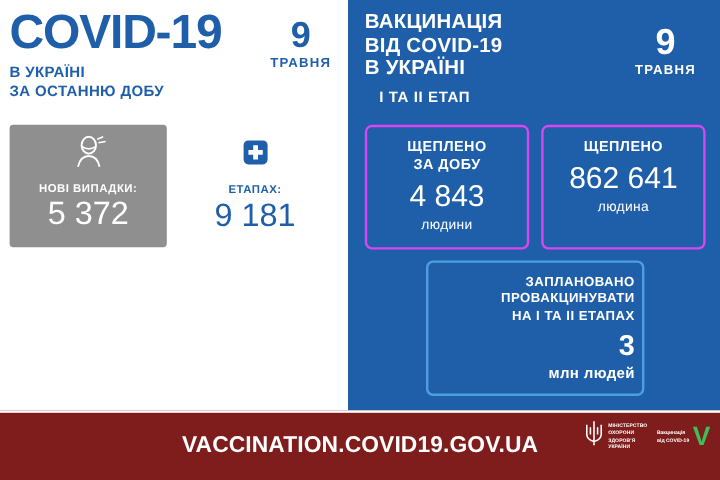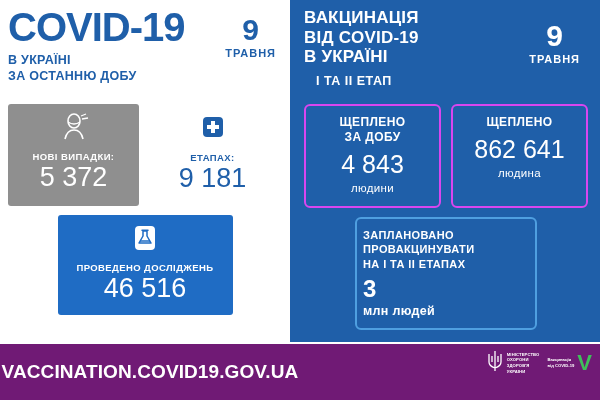--- a/index.html
+++ b/index.html
@@ -208,21 +208,21 @@
     font-size: 11.5px;
     margin-top: 5px;
     letter-spacing: 0.3px;
   }
 
   .plan-card {
     margin: 9px auto 0 auto;
     width: 182px;
     border: 2px solid #4f9fe0;
     border-radius: 6px;
-    text-align: left;
+    text-align: right;
     padding: 9px 6px 10px 6px;
     box-sizing: border-box;
   }
   .plan-card .line {
     font-size: 11px;
     font-weight: bold;
     letter-spacing: 0.4px;
     line-height: 1.3;
   }
   .plan-card .big {
@@ -234,26 +234,27 @@
   .plan-card .mln {
     font-size: 12.5px;
     font-weight: bold;
     letter-spacing: 0.3px;
     margin-top: 3px;
   }
 
   
   .footer {
     height: 56px;
-    background: #701a75;
+    background: #7f1d1d;
     color: #ffffff;
     display: flex;
     align-items: center;
     position: relative;
     border-top: 2px solid #ffffff;
+    justify-content: center;
   }
   .footer-site {
     width: 300px;
     text-align: center;
     font-size: 19px;
     font-weight: bold;
     letter-spacing: 0.1px;
   }
   .footer-phone {
     flex: 1 1 auto;
@@ -344,32 +345,20 @@
                 <rect x="5" y="3" width="20" height="20" rx="4" fill="#1f5fa9"></rect>
                 <path d="M13 7 h4 v4 h4 v4 h-4 v4 h-4 v-4 h-4 v-4 h4 z" fill="#ffffff"></path>
               </svg>
             </span>
             <div class="label">ЕТАПАХ:</div>
             <div class="value">9 181</div>
           </div>
 
         </div>
 
-        <div class="card card-tests">
-          <span class="icon">
-            <svg width="28" height="28" viewBox="0 0 28 28">
-              <rect x="4" y="2" width="20" height="24" rx="4" fill="#ffffff"></rect>
-              <path d="M12 7 h4 v5 l4 7 h-12 l4-7 z" fill="none" stroke="#1f6cc4" stroke-width="1.5" stroke-linejoin="round"></path>
-              <path d="M11 6.2 h6" stroke="#1f6cc4" stroke-width="1.5" stroke-linecap="round"></path>
-              <path d="M9 17 h10" stroke="#1f6cc4" stroke-width="1.5"></path>
-            </svg>
-          </span>
-          <div class="label">ПРОВЕДЕНО ДОСЛІДЖЕНЬ</div>
-          <div class="value">46 516</div>
-        </div>
       </div>
     </div>
 
     <div class="right">
       <div class="right-header">
         <div class="vac-title">
           <div>ВАКЦИНАЦІЯ</div>
           <div>ВІД COVID-19</div>
           <div>В УКРАЇНІ</div>
         </div>

